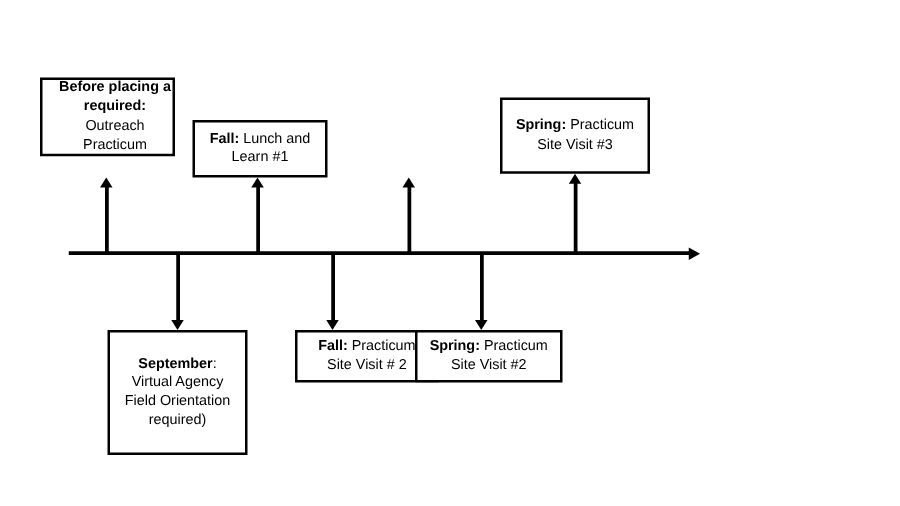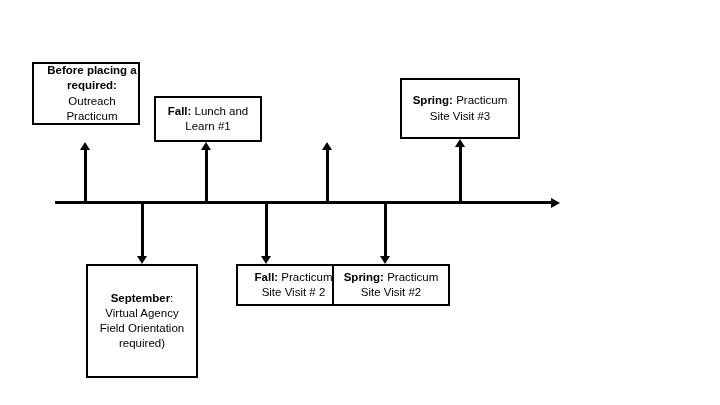--- a/index.html
+++ b/index.html
@@ -117,21 +117,21 @@
     <div class="line"><b>Fall:</b><span> Lunch and</span></div>
     <div class="line">Learn #1</div>
   </div>
 
 
   <div class="event-box" style="left:400px; top:78px; width:120px; height:61px;">
     <div class="line"><b>Spring:</b><span> Practicum</span></div>
     <div class="line">Site Visit #3</div>
   </div>
 
-  <div class="event-box" style="left:86px; top:264px; width:112px; height:114px;">
+  <div class="event-box" style="left:86px; top:264px; width:112px; height:100px;">
     <div class="line"><b>September</b><span>:</span></div>
     <div class="line">Virtual Agency</div>
     <div class="line">Field Orientation</div>
     <div class="line">required)</div>
   </div>
 
   <div class="event-box" style="left:212px; top:264px; width:115px; height:42px;margin-left:24px;">
     <div class="line"><b>Fall:</b><span> Practicum</span></div>
     <div class="line">Site Visit # 2</div>
   </div>

